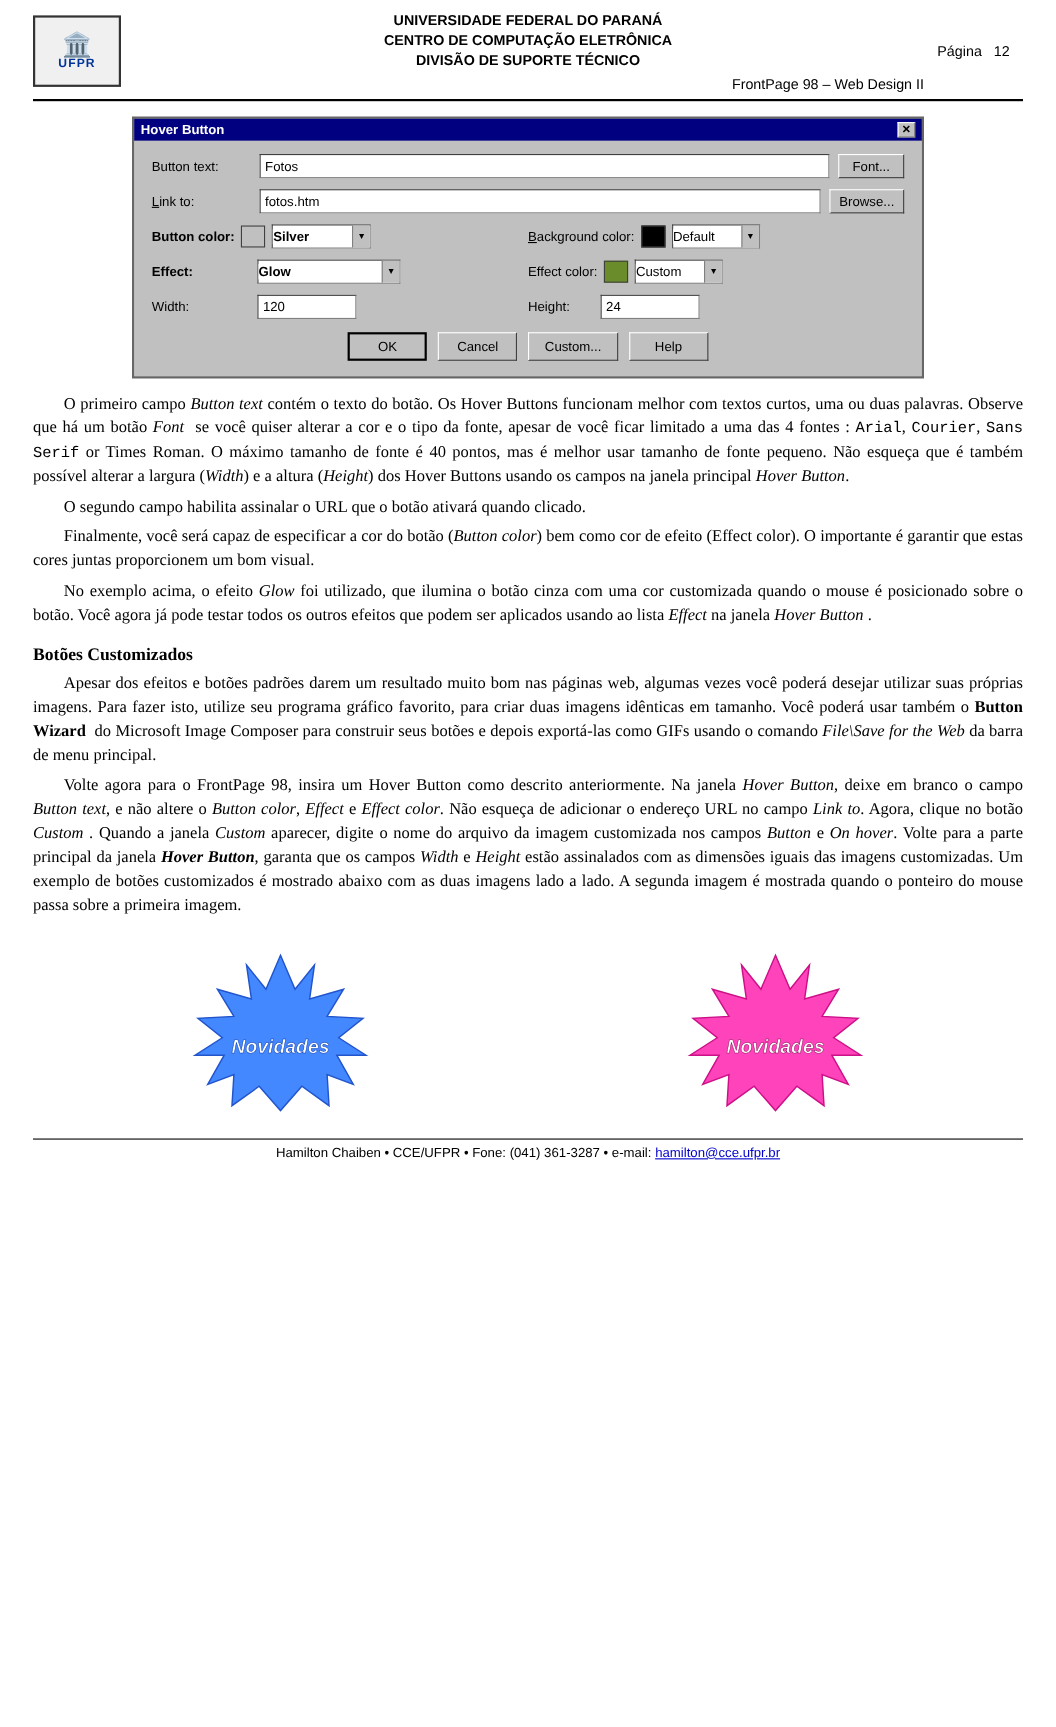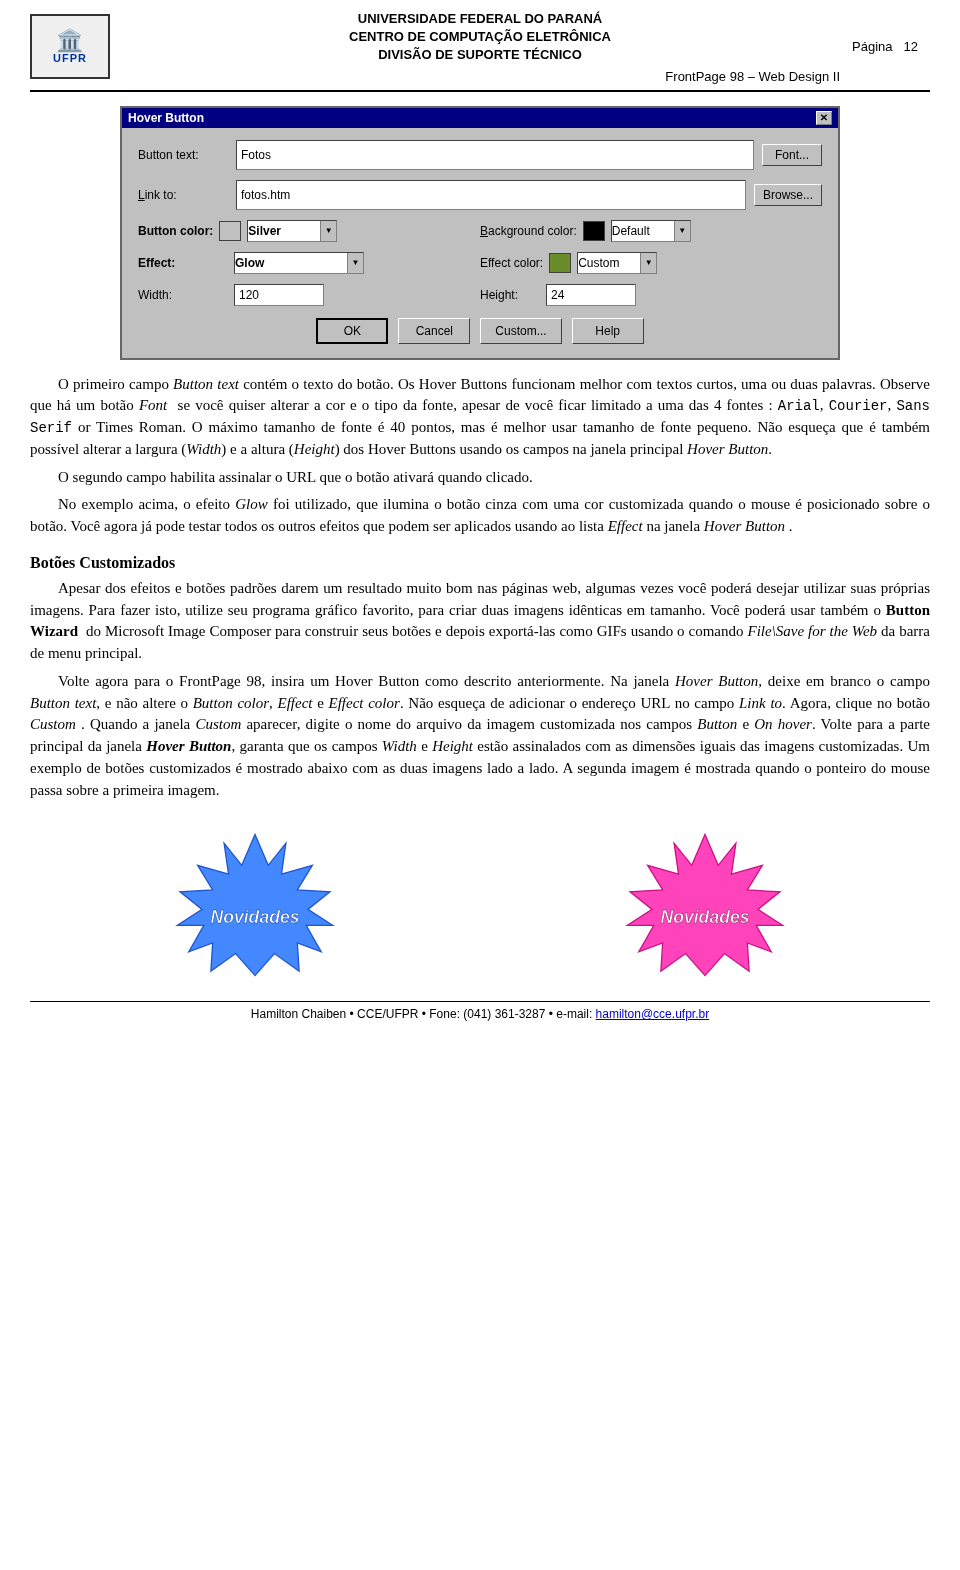--- a/index.html
+++ b/index.html
@@ -120,21 +120,21 @@
     .dialog-label u { text-decoration: underline; }
     .dialog-input {
       flex: 1;
       height: 22px;
       border: 1px solid #808080;
       border-top-color: #404040;
       border-left-color: #404040;
       background: #fff;
       font-family: Arial, sans-serif;
       font-size: 12px;
-      padding: 14px 4px;
+      padding: 2px 4px;
     }
     .dialog-button {
       background: #c0c0c0;
       border: 1px solid #fff;
       border-right-color: #404040;
       border-bottom-color: #404040;
       font-family: Arial, sans-serif;
       font-size: 12px;
       padding: 2px 8px;
       min-width: 60px;
@@ -410,20 +410,23 @@
       </div>
     </div>
   </div>
 
   <div class="text-content">
     <p class="indent">
       O primeiro campo <em>Button text</em> contém o texto do botão. Os Hover Buttons funcionam melhor com textos curtos, uma ou duas palavras. Observe que há um botão <em>Font</em>&nbsp; se você quiser alterar a cor e o tipo da fonte, apesar de você ficar limitado a uma das 4 fontes : <span class="mono">Arial</span>, <span class="mono">Courier</span>, <span class="mono">Sans Serif</span> or Times Roman. O máximo tamanho de fonte é 40 pontos, mas é melhor usar tamanho de fonte pequeno. Não esqueça que é também possível alterar a largura (<em>Width</em>) e a altura (<em>Height</em>) dos Hover Buttons usando os campos na janela principal <em>Hover Button</em>.
     </p>
     <p class="indent">
       O segundo campo habilita assinalar o URL que o botão ativará quando clicado.
+    </p>
+    <p class="indent">
+      Finalmente, você será capaz de especificar a cor do botão (<em>Button color</em>) bem como cor de efeito (Effect color). O importante é garantir que estas cores juntas proporcionem um bom visual.
     </p>
     <p class="indent">
       No exemplo acima, o efeito <em>Glow</em> foi utilizado, que ilumina o botão cinza com uma cor customizada quando o mouse é posicionado sobre o botão. Você agora já pode testar todos os outros efeitos que podem ser aplicados usando ao lista <em>Effect</em> na janela <em>Hover Button</em> .
     </p>
   </div>
 
   <div class="section-heading">
     <span>Botões Customizados</span>
   </div>
 

